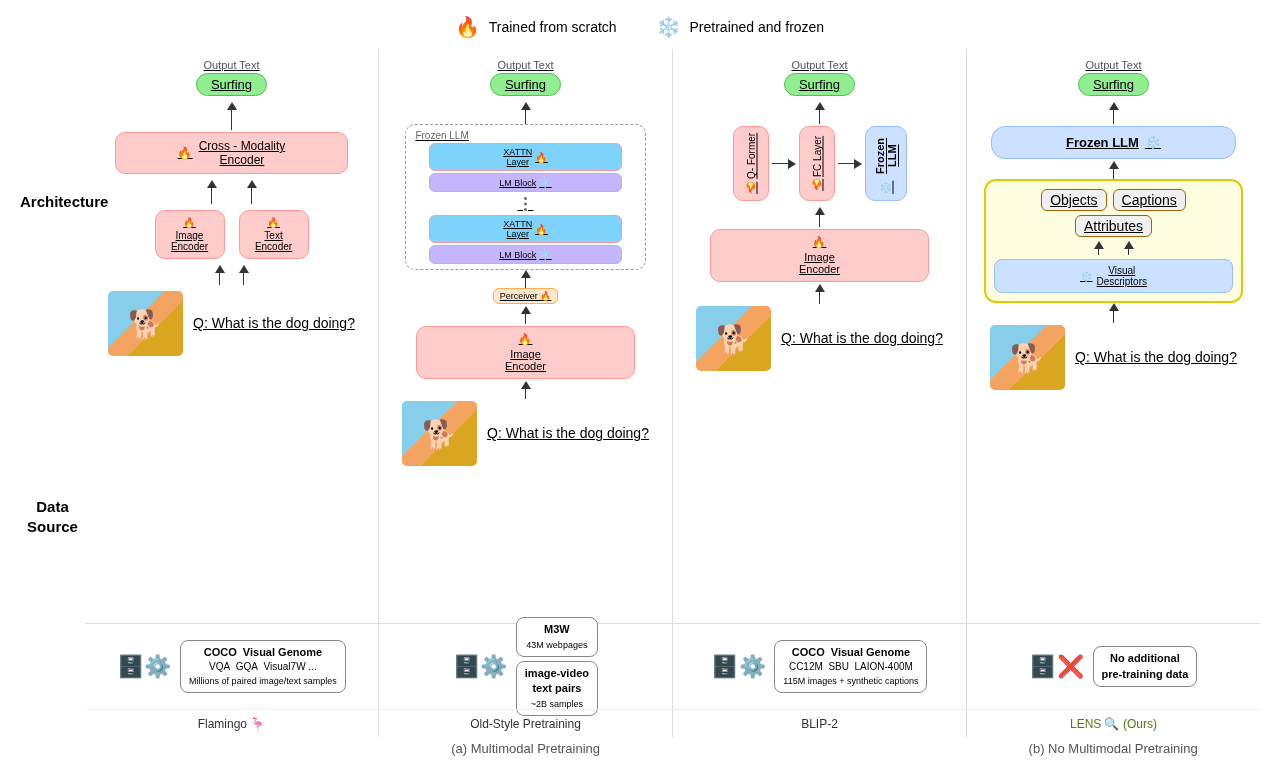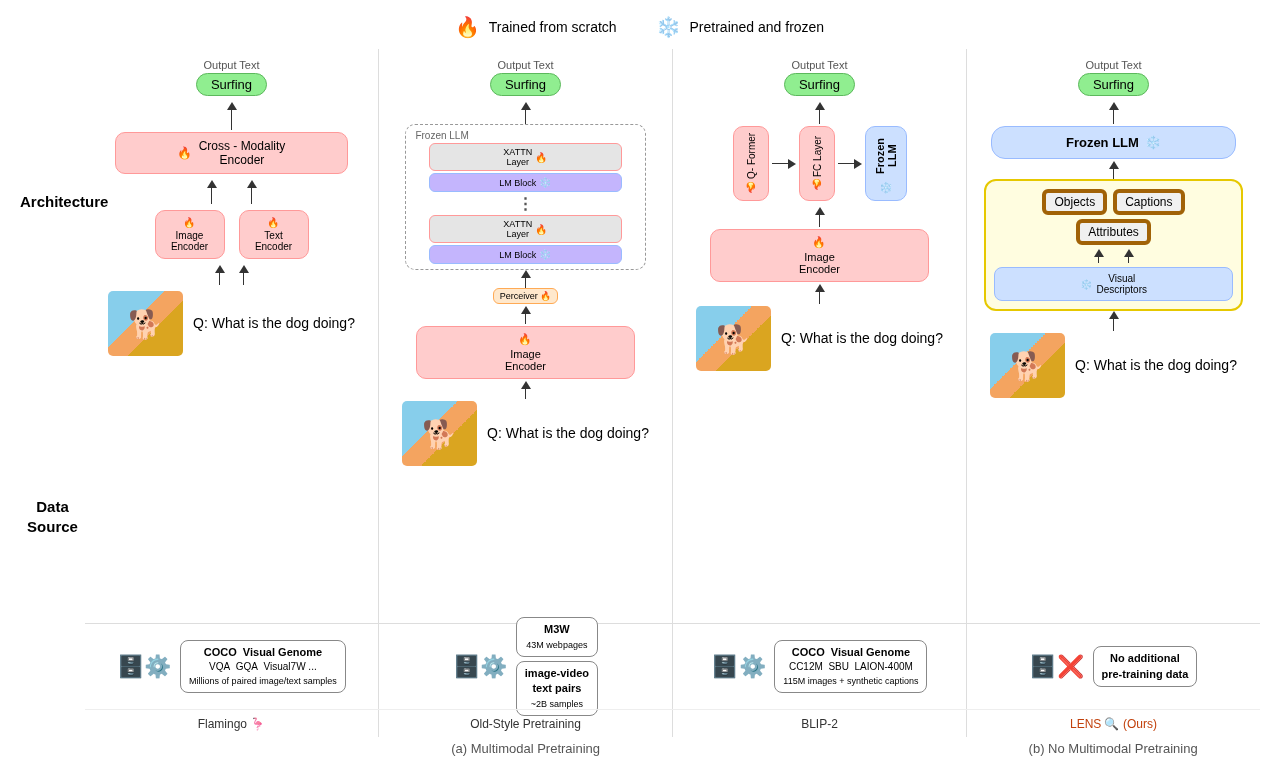--- a/index.html
+++ b/index.html
@@ -167,21 +167,21 @@
       padding: 5px;
       position: relative;
       display: flex;
       flex-direction: column;
       align-items: center;
       gap: 2px;
       width: 100%;
     }
 
     .xattn-box {
-      background: #e5e5e5;
+      background: #7dd3fc;
       border: 1.5px solid #ff9999;
       border-radius: 6px;
       padding: 3px 8px;
       font-size: 10px;
       text-align: center;
       width: 85%;
     }
     .lm-box {
       background: #c4b5fd;
       border: 1.5px solid #99bbff;
@@ -255,44 +255,45 @@
       gap: 4px;
     }
     .lens-tags {
       display: flex;
       gap: 6px;
       flex-wrap: wrap;
       justify-content: center;
     }
     .tag-box {
       background: #f0f0f0;
-      border: 4px solid #a16207;
+      border: 1px solid #a16207;
       border-radius: 6px;
       padding: 2px 8px;
-      font-size: 12px;
+      font-size: 14px;
     }
     .visual-desc-box {
       background: #cce0ff;
       border: 1.5px solid #99bbff;
       border-radius: 8px;
       padding: 5px 10px;
       font-size: 10px;
       text-align: center;
       display: flex;
       align-items: center;
       gap: 4px;
     }
 
     .full-col {
       flex: 1;
       display: flex;
       flex-direction: column;
       align-items: center;
       padding: 2px 10px;
       position: relative;
+      text-decoration: underline;
     }
   </style>
 </head>
 <body>
 
 <div class="main-container">
 
   <div class="legend">
     <div class="legend-item">
       <span class="legend-icon">🔥</span>
@@ -601,21 +602,21 @@
         <div style="flex:1; display:flex; align-items:center; justify-content:center; border-right:1px solid #ddd;">
           <span style="font-size:12px; color:#333;">Flamingo 🦩</span>
         </div>
         <div style="flex:1; display:flex; align-items:center; justify-content:center; border-right:1px solid #ddd;">
           <span style="font-size:12px; color:#333;">Old-Style Pretraining</span>
         </div>
         <div style="flex:1; display:flex; align-items:center; justify-content:center; border-right:1px solid #ddd;">
           <span style="font-size:12px; color:#333;">BLIP-2</span>
         </div>
         <div style="flex:1; display:flex; align-items:center; justify-content:center;">
-          <span style="font-size:12px; color:#c2410c;">LENS 🔍 (Ours)</span>
+          <span style="font-size:12px; color:#4d7c0f;">LENS 🔍 (Ours)</span>
         </div>
       </div>
 
       <div style="display:flex; height:22px; ">
         <div style="flex:3; display:flex; align-items:center; justify-content:center;">
           <span style="font-size:13px; color:#555;">(a) Multimodal Pretraining</span>
         </div>
         <div style="flex:1; display:flex; align-items:center; justify-content:center;">
           <span style="font-size:13px; color:#555;">(b) No Multimodal Pretraining</span>
         </div>

